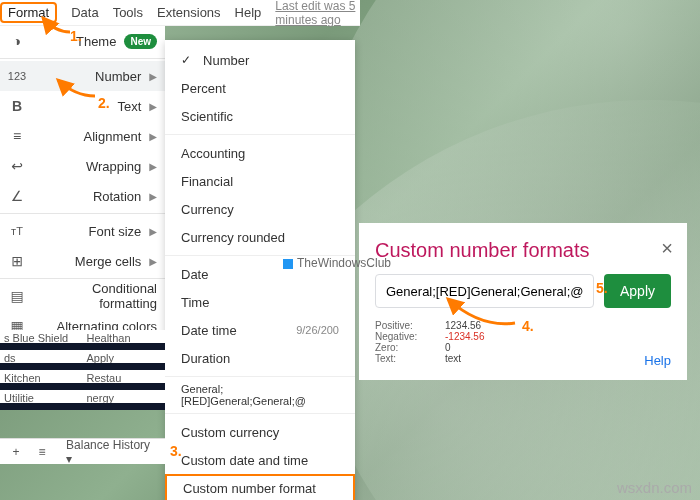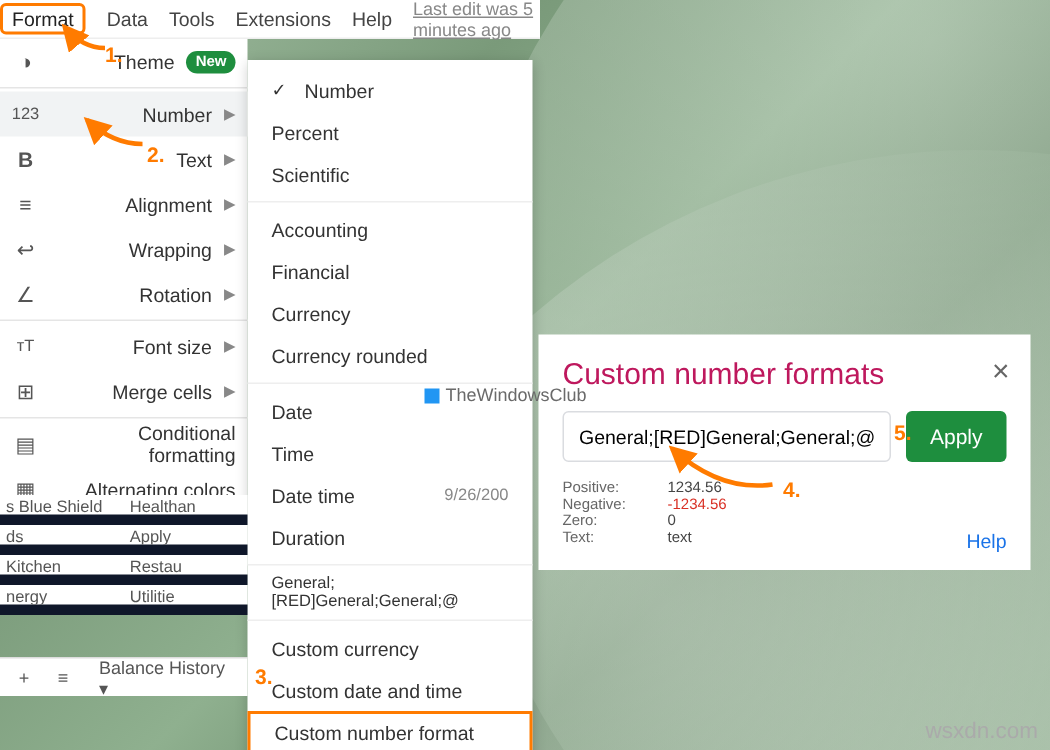--- a/index.html
+++ b/index.html
@@ -191,22 +191,22 @@
     </div>
   <div class="r">
       <div class="c">ds</div>
       <div class="c">Apply</div>
     </div>
   <div class="r">
       <div class="c">Kitchen</div>
       <div class="c">Restau</div>
     </div>
   <div class="r">
+      <div class="c">Utilitie</div>
       <div class="c">nergy</div>
-      <div class="c">Utilitie</div>
     </div>
 </div>
 <div class="bottom-tabs">
   <span class="plus">+</span>
   <span class="menu">≡</span>
   <span class="tab"><span>Balance History</span> ▾</span>
 </div>
 
 <div class="dialog">
   <h3>Custom number formats</h3>

